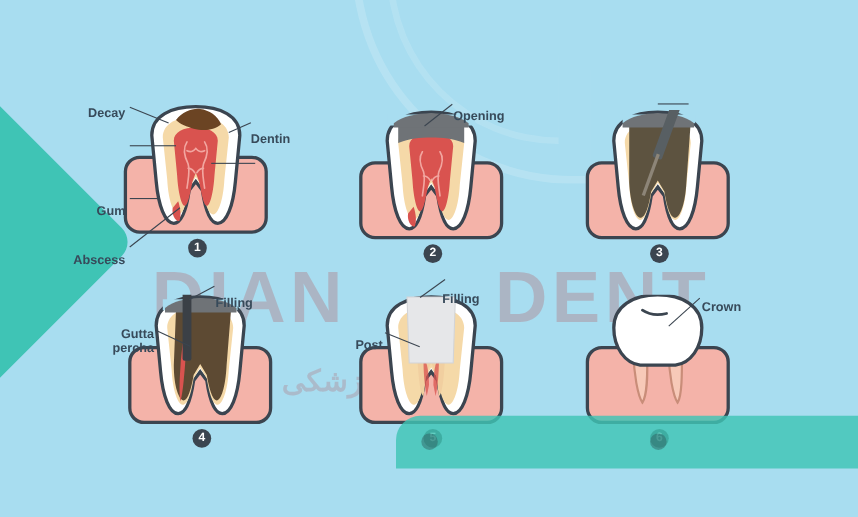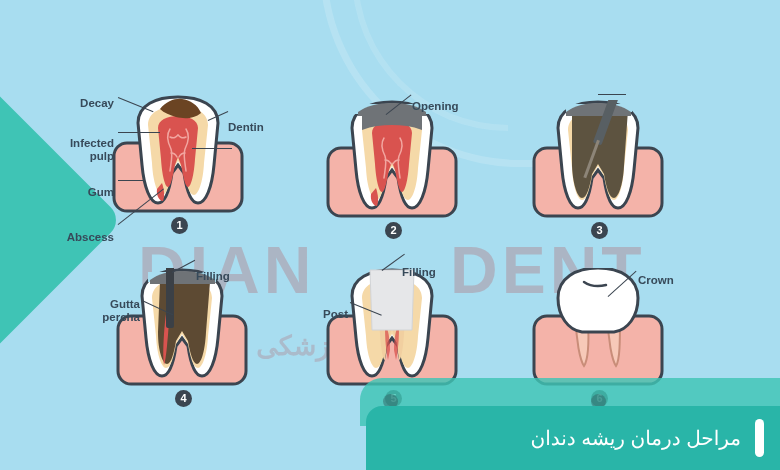--- a/index.html
+++ b/index.html
@@ -205,22 +205,20 @@
       <path d="M52 14 C58 6 68 3 74 4 C82 5 90 10 93 18 C86 24 76 24 68 22 C62 20 56 18 52 14 Z" fill="#6b4423"></path>
 
       <path d="M54 88 C56 94 57 101 55 106 C51 106 48 100 49 94 Z" fill="#d9534f"></path>
     </svg>
     <div class="badge" style="left:63px; top:122px;">1</div>
   </div>
 
   <div class="lbl left" style="left:58px; top:85px; width:56px;">Decay</div>
   <div class="leader" style="left:118px; top:97px; width:38px; transform:rotate(22deg);"></div>
 
-  <div class="lbl left" style="left:48px; top:125px; width:66px;">Infected
-pulp</div>
   <div class="leader" style="left:118px; top:132px; width:42px;"></div>
 
   <div class="lbl left" style="left:64px; top:174px; width:50px;">Gum</div>
   <div class="leader" style="left:118px; top:180px; width:26px;"></div>
 
   <div class="lbl left" style="left:44px; top:219px; width:70px;">Abscess</div>
   <div class="leader" style="left:118px; top:224px; width:58px; transform:rotate(-38deg);"></div>
 
   <div class="lbl right" style="left:228px; top:109px; width:60px;">Dentin</div>
   <div class="leader" style="left:208px; top:120px; width:22px; transform:rotate(-24deg);"></div>
@@ -329,18 +327,14 @@
     <div class="badge" style="left:63px; top:122px;">6</div>
   </div>
 
   <div class="lbl right" style="left:638px; top:262px; width:58px;">Crown</div>
   <div class="leader" style="left:608px; top:296px; width:38px; transform:rotate(-42deg);"></div>
 
   <div class="banner-back"></div>
   <div class="banner-badge-ghost" style="left:383px; top:394px;"></div>
   <div class="banner-badge-ghost" style="left:591px; top:394px;"></div>
 
-  <div class="banner">
-    <span class="banner-text">مراحل درمان ریشه دندان</span>
-    <span class="banner-bar"></span>
-  </div>
 
 </div>
 
 </body></html>

